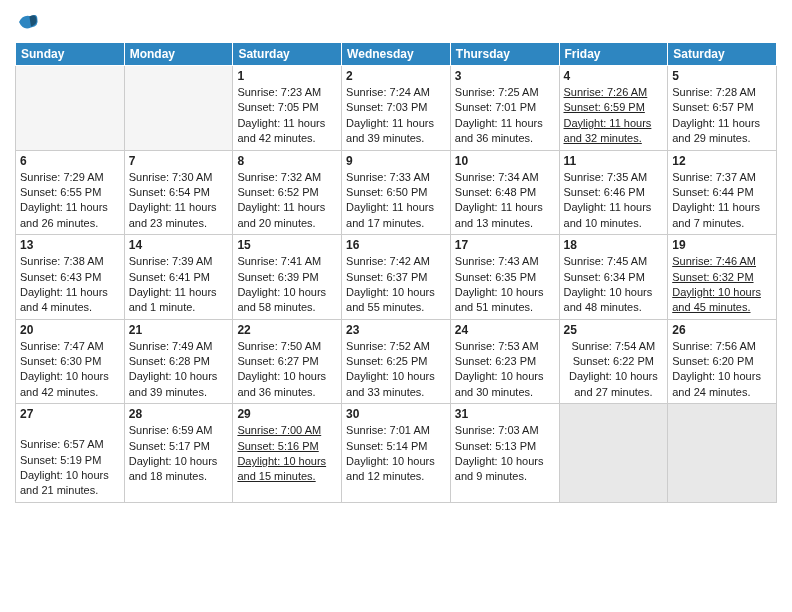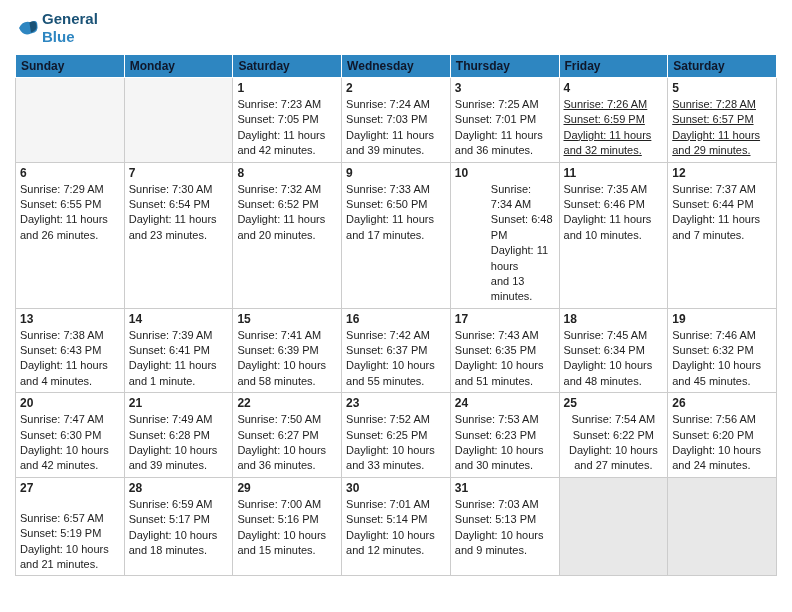--- a/index.html
+++ b/index.html
@@ -43,21 +43,21 @@
       font-size: 14px;
       color: #444;
     }
     .calendar {
       width: 100%;
       border-collapse: collapse;
       table-layout: fixed;
     }
     .calendar th {
       background: #2e86c1;
-      color: #0f172a;
+      color: #ffffff;
       text-align: left;
       padding: 4px 5px;
       font-size: 12px;
       border: 1px solid #fff;
     }
     .calendar td {
       border: 1px solid #ccc;
       vertical-align: top;
       padding: 3px 4px;
       font-size: 10px;
@@ -86,24 +86,20 @@
 </head>
 <body>
 
 <div class="page">
   <div class="header">
     <div class="logo">
       <svg class="logo-icon" viewBox="0 0 30 30" xmlns="http://www.w3.org/2000/svg">
         <path d="M5 15 Q10 5 20 8 Q28 3 28 12 Q30 20 20 22 Q10 26 5 15Z" fill="#2e86c1"></path>
         <path d="M18 8 Q26 4 27 12 Q28 18 20 21" fill="#1a5276"></path>
       </svg>
-      <div>
-        <div style="font-size:15px; font-weight:bold; color:#1a5276; line-height:1.2;">General</div>
-        <div style="font-size:15px; font-weight:bold; color:#2e86c1; line-height:1.2;">Blue</div>
-      </div>
     </div>
     <div class="title-block">
       <div class="month-title"></div>
       <div class="location-title"></div>
     </div>
   </div>
 
   <table class="calendar">
     <thead>
       <tr>
@@ -143,21 +139,21 @@
           </td>
           <td>
             <span class="day-number">4</span>
             <div class="day-info" style="white-space: pre-line; text-decoration: underline;">Sunrise: 7:26 AM
 Sunset: 6:59 PM
 Daylight: 11 hours
 and 32 minutes.</div>
           </td>
           <td>
             <span class="day-number">5</span>
-            <div class="day-info" style="white-space: pre-line; text-decoration: underline;">Sunrise: 7:28 AM
+            <div class="day-info" style="white-space: pre-line;">Sunrise: 7:28 AM
 Sunset: 6:57 PM
 Daylight: 11 hours
 and 29 minutes.</div>
           </td>
         </tr>
         <tr>
           <td>
             <span class="day-number">6</span>
             <div class="day-info" style="white-space: pre-line;">Sunrise: 7:29 AM
 Sunset: 6:55 PM
@@ -180,21 +176,21 @@
           </td>
           <td>
             <span class="day-number">9</span>
             <div class="day-info" style="white-space: pre-line;">Sunrise: 7:33 AM
 Sunset: 6:50 PM
 Daylight: 11 hours
 and 17 minutes.</div>
           </td>
           <td>
             <span class="day-number">10</span>
-            <div class="day-info" style="white-space: pre-line; margin-left: 36px;">Sunrise: 7:34 AM
+            <div class="day-info" style="white-space: pre-line;">Sunrise: 7:34 AM
 Sunset: 6:48 PM
 Daylight: 11 hours
 and 13 minutes.</div>
           </td>
           <td>
             <span class="day-number">11</span>
             <div class="day-info" style="white-space: pre-line;">Sunrise: 7:35 AM
 Sunset: 6:46 PM
 Daylight: 11 hours
 and 10 minutes.</div>
@@ -245,21 +241,21 @@
           </td>
           <td>
             <span class="day-number">18</span>
             <div class="day-info" style="white-space: pre-line;">Sunrise: 7:45 AM
 Sunset: 6:34 PM
 Daylight: 10 hours
 and 48 minutes.</div>
           </td>
           <td>
             <span class="day-number">19</span>
-            <div class="day-info" style="white-space: pre-line;">Sunrise: 7:46 AM
+            <div class="day-info" style="white-space: pre-line; text-decoration: underline;">Sunrise: 7:46 AM
 Sunset: 6:32 PM
 Daylight: 10 hours
 and 45 minutes.</div>
           </td>
         </tr>
         <tr>
           <td>
             <span class="day-number">20</span>
             <div class="day-info" style="white-space: pre-line;">Sunrise: 7:47 AM
 Sunset: 6:30 PM
@@ -319,21 +315,21 @@
           </td>
           <td>
             <span class="day-number">28</span>
             <div class="day-info" style="white-space: pre-line;">Sunrise: 6:59 AM
 Sunset: 5:17 PM
 Daylight: 10 hours
 and 18 minutes.</div>
           </td>
           <td>
             <span class="day-number">29</span>
-            <div class="day-info" style="white-space: pre-line;">Sunrise: 7:00 AM
+            <div class="day-info" style="white-space: pre-line; text-decoration: underline;">Sunrise: 7:00 AM
 Sunset: 5:16 PM
 Daylight: 10 hours
 and 15 minutes.</div>
           </td>
           <td>
             <span class="day-number">30</span>
             <div class="day-info" style="white-space: pre-line;">Sunrise: 7:01 AM
 Sunset: 5:14 PM
 Daylight: 10 hours
 and 12 minutes.</div>

